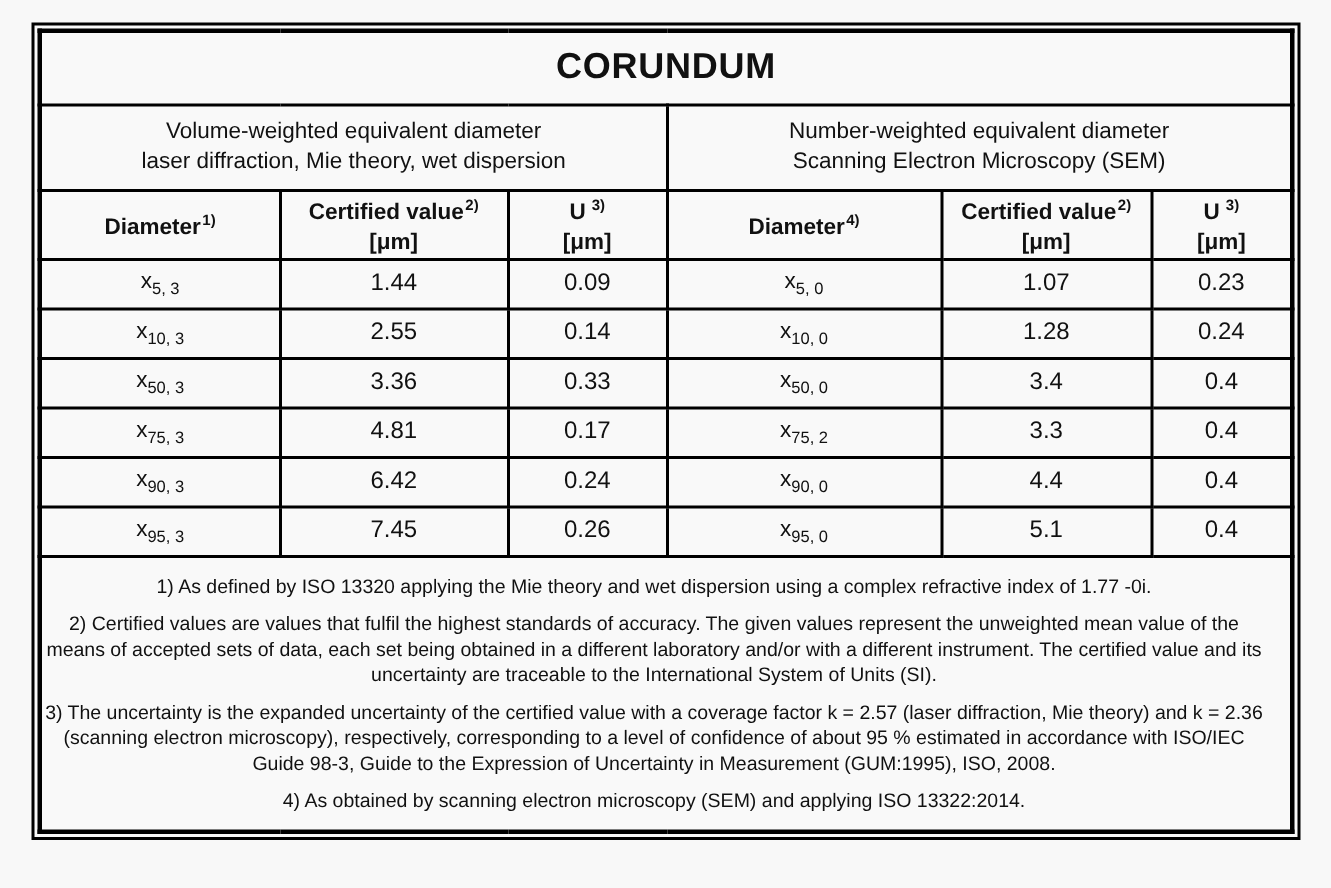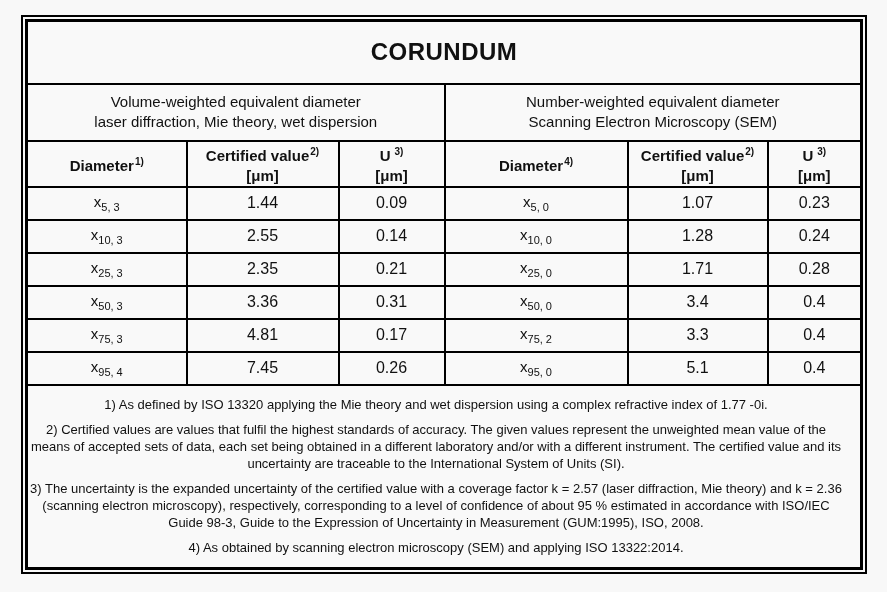--- a/index.html
+++ b/index.html
@@ -28,21 +28,21 @@
     outline-offset: 2px;
     background: #f9f9f9;
   }
   table.cert td {
     border: 2px solid #000;
     text-align: center;
     vertical-align: middle;
     padding: 0;
     overflow: hidden;
   }
-  .row-title { height: 63px; }
+  .row-title { height: 49px; }
   .row-title td {
     font-size: 24px;
     font-weight: bold;
     letter-spacing: 0.5px;
   }
   .row-group { height: 57px; }
   .row-group td {
     font-size: 15px;
     line-height: 20px;
   }
@@ -143,45 +143,45 @@
     </tr>
     <tr class="row-data">
       <td><span class="dsym">x</span><sub class="dsub">10, 3</sub></td>
       <td>2.55</td>
       <td>0.14</td>
       <td><span class="dsym">x</span><sub class="dsub">10, 0</sub></td>
       <td>1.28</td>
       <td>0.24</td>
     </tr>
     <tr class="row-data">
-      <td><span class="dsym">x</span><sub class="dsub">25, 3</sub></td>
-      <td>2.35</td>
-      <td>0.21</td>
-      <td><span class="dsym">x</span><sub class="dsub">25, 0</sub></td>
-      <td>1.71</td>
-      <td>0.28</td>
-    </tr>
-    <tr class="row-data">
       <td><span class="dsym">x</span><sub class="dsub">50, 3</sub></td>
       <td>3.36</td>
-      <td>0.31</td>
+      <td>0.33</td>
       <td><span class="dsym">x</span><sub class="dsub">50, 0</sub></td>
       <td>3.4</td>
       <td>0.4</td>
     </tr>
     <tr class="row-data">
       <td><span class="dsym">x</span><sub class="dsub">75, 3</sub></td>
       <td>4.81</td>
       <td>0.17</td>
       <td><span class="dsym">x</span><sub class="dsub">75, 2</sub></td>
       <td>3.3</td>
       <td>0.4</td>
     </tr>
     <tr class="row-data">
-      <td><span class="dsym">x</span><sub class="dsub">95, 4</sub></td>
+      <td><span class="dsym">x</span><sub class="dsub">90, 3</sub></td>
+      <td>6.42</td>
+      <td>0.24</td>
+      <td><span class="dsym">x</span><sub class="dsub">90, 0</sub></td>
+      <td>4.4</td>
+      <td>0.4</td>
+    </tr>
+    <tr class="row-data">
+      <td><span class="dsym">x</span><sub class="dsub">95, 3</sub></td>
       <td>7.45</td>
       <td>0.26</td>
       <td><span class="dsym">x</span><sub class="dsub">95, 0</sub></td>
       <td>5.1</td>
       <td>0.4</td>
     </tr>
 
     <tr class="row-foot">
       <td colspan="6">
         <p>1) As defined by ISO 13320 applying the Mie theory and wet dispersion using a complex refractive index of 1.77 -0i.</p>

